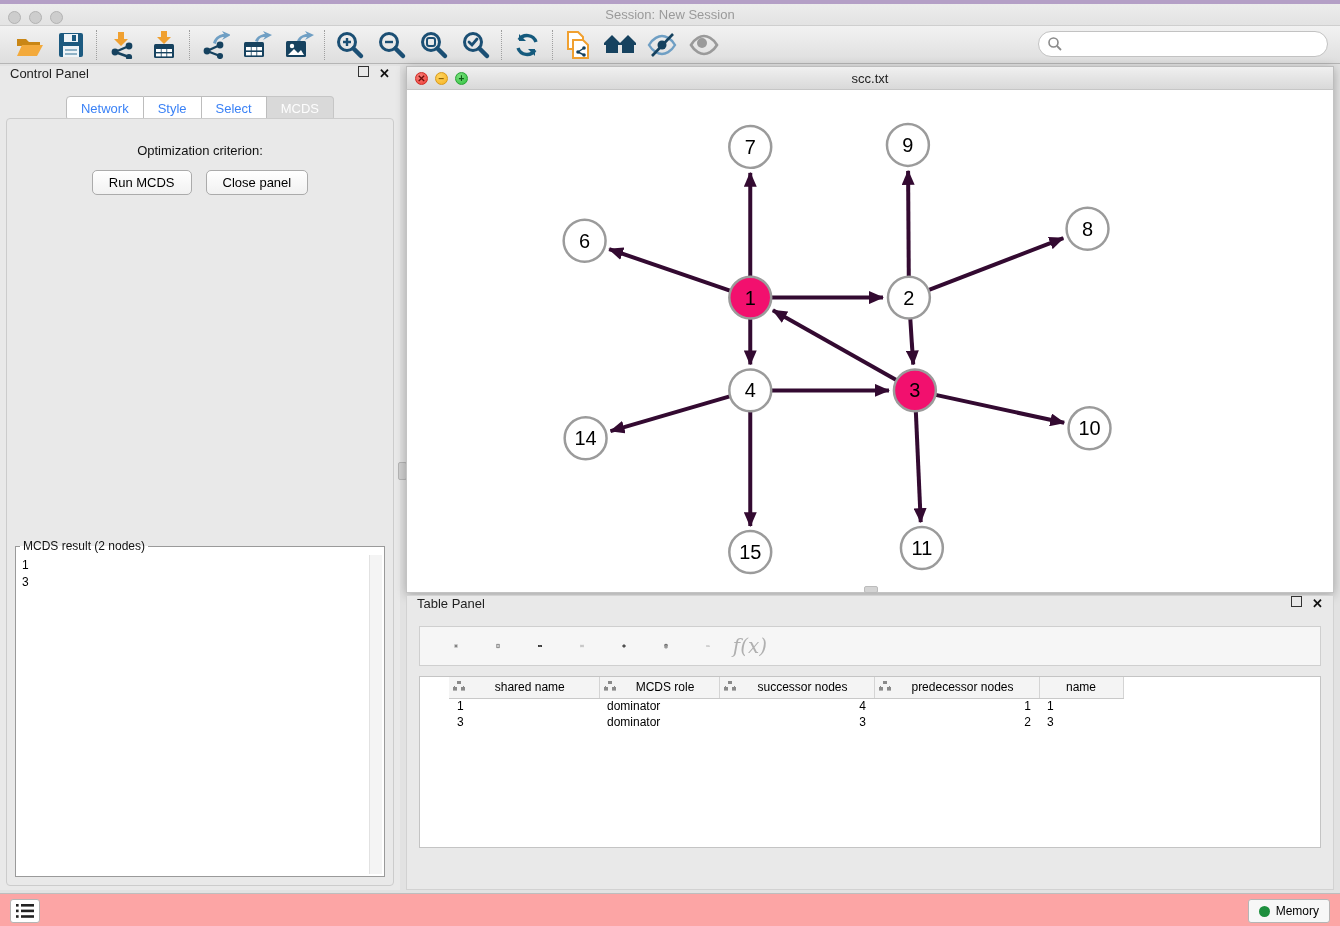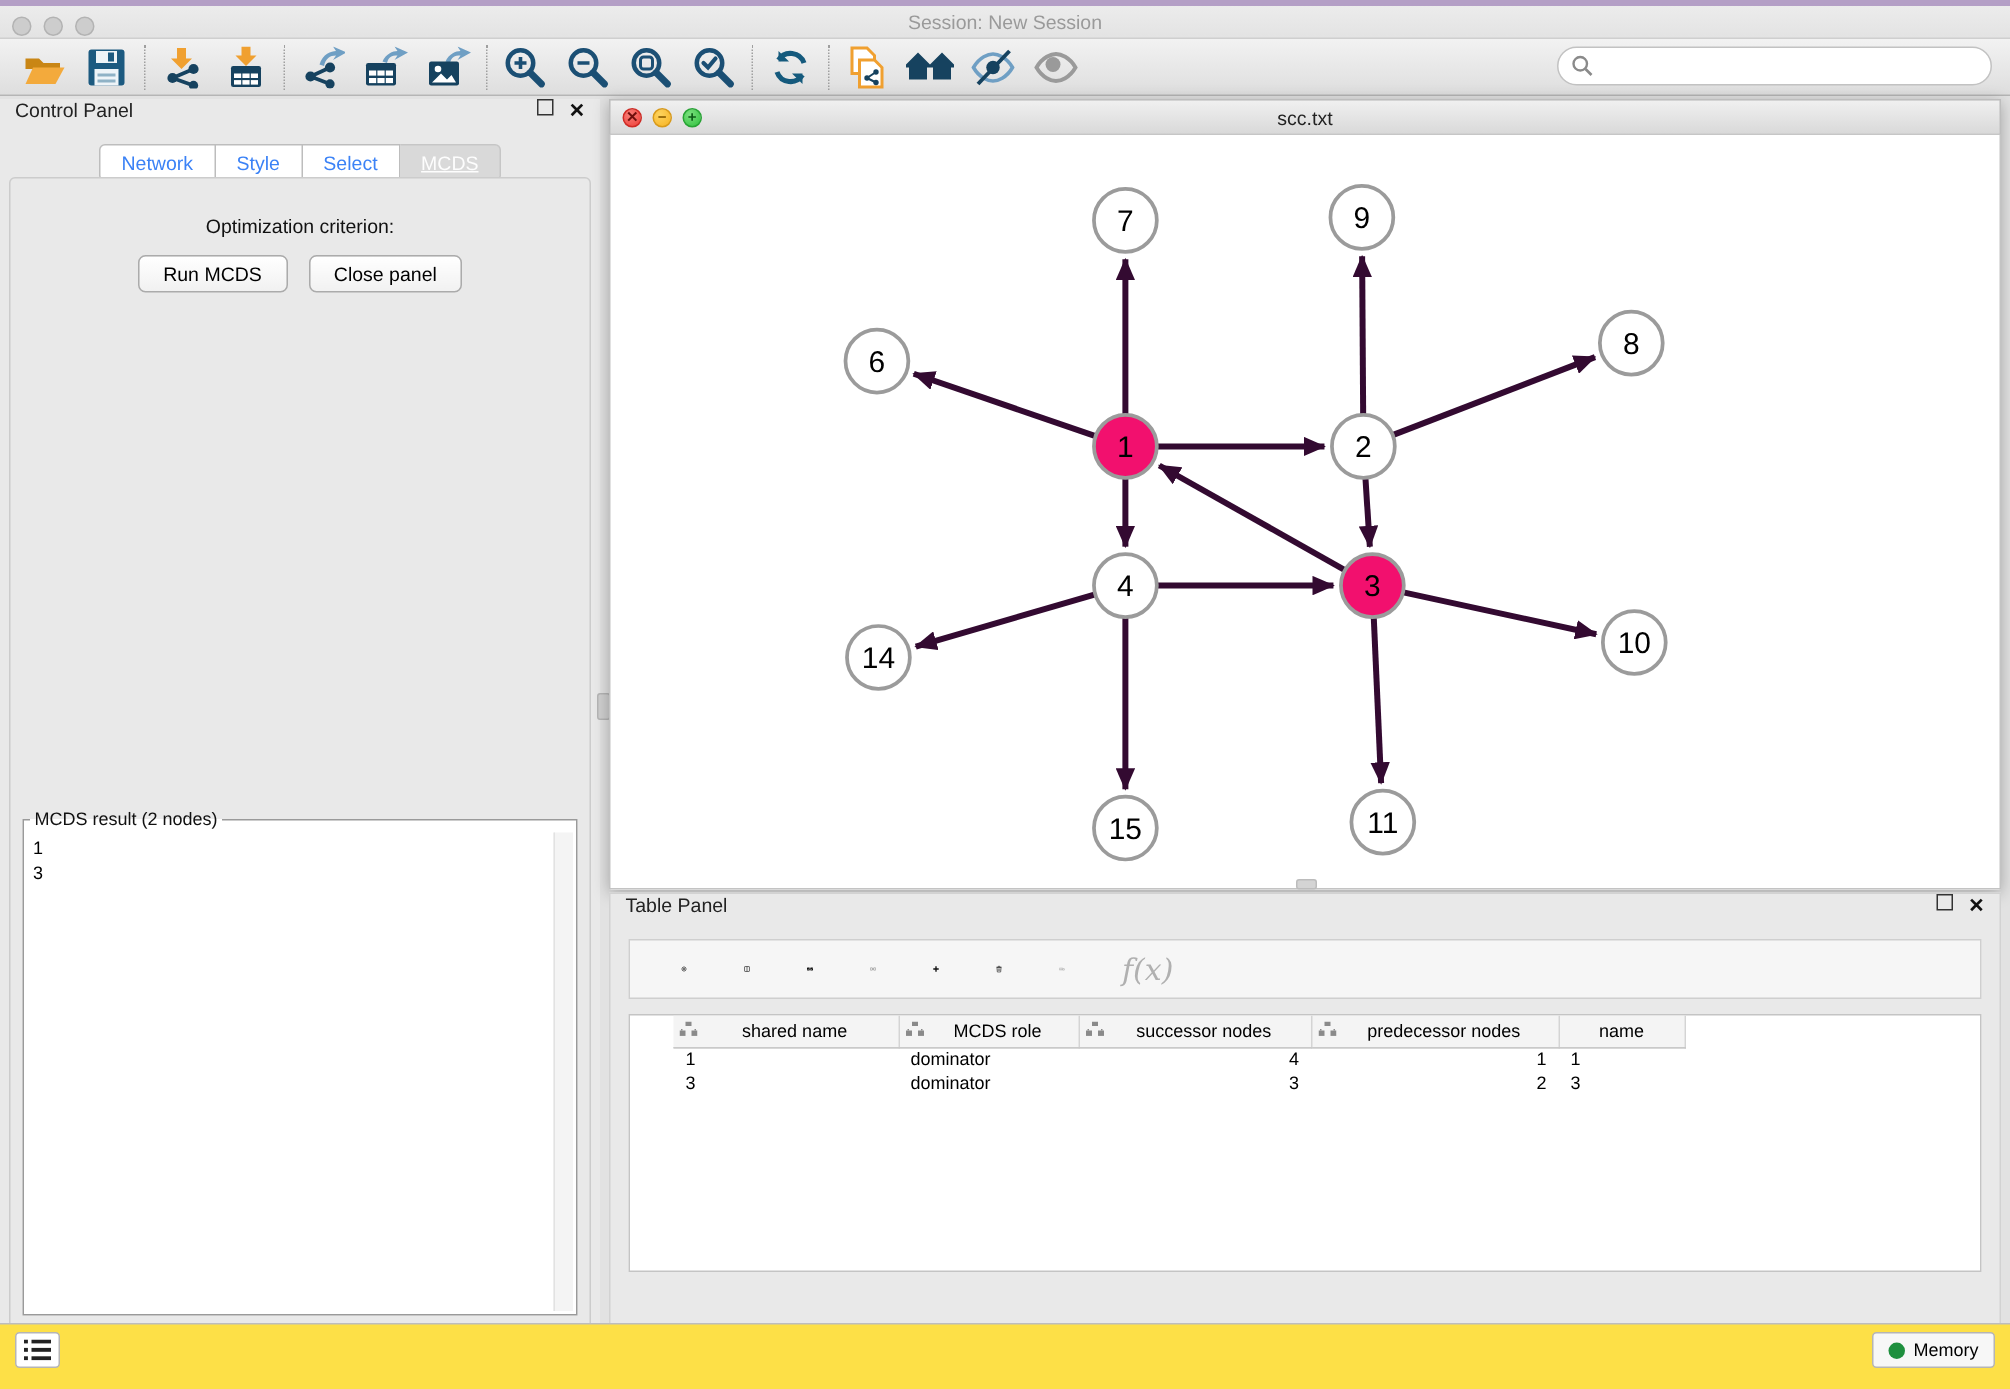--- a/index.html
+++ b/index.html
@@ -27,21 +27,21 @@
 
   
   .cpanel { position:absolute; left:0; top:66px; width:400px; height:824px; background:#e9e9e9; }
   .panel-head { height:26px; display:flex; align-items:flex-start; padding:0 10px; font-size:13px; color:#222; }
   .panel-head .sp { flex:1; }
   .wbox { width:11px; height:11px; border:1.5px solid #333; margin-right:10px; }
   .wx { font-size:13px; font-weight:bold; color:#111; }
   .seg { display:flex; justify-content:center; margin-top:4px; }
   .seg .tab { font-size:13px; padding:4px 14px; background:#fff; border:1px solid #bdbdbd; border-left:none; color:#3b82f6; }
   .seg .tab:first-child { border-left:1px solid #bdbdbd; border-radius:4px 0 0 4px; }
-  .seg .tab:last-child { border-radius:0 4px 4px 0;text-decoration:underline; }
+  .seg .tab:last-child { border-radius:0 4px 4px 0; }
   .seg .tab.active { background:#d9d9d9; color:#fdfdfd; border-color:#c6c6c6; }
   .cp-body { position:absolute; left:6px; top:52px; right:6px; bottom:4px; background:#e9e9e9;
     border:1px solid #cccccc; border-radius:4px; }
   .opt-label { text-align:center; font-size:13px; color:#111; margin-top:24px; }
   .dropdown { margin:12px auto 0; width:308px; height:24px; background:#fff; border:1px solid #b9b9b9;
     border-radius:5px; display:flex; align-items:center; padding:0 8px; font-size:13px; }
   .dropdown .lbl { flex:1; }
   .chevs { display:flex; flex-direction:column; gap:2px; align-items:center; }
   .chev-up { width:0; height:0; border-left:4px solid transparent; border-right:4px solid transparent; border-bottom:5px solid #555; }
   .chev-dn { width:0; height:0; border-left:4px solid transparent; border-right:4px solid transparent; border-top:5px solid #555; }
@@ -69,39 +69,39 @@
     display:flex; align-items:center; justify-content:center; line-height:1; }
   .light.red   { background:radial-gradient(circle at 35% 30%, #f87e78, #ee3d36); border:1px solid #ce2a24; color:#6e0f0c;}
   .light.yel   { background:radial-gradient(circle at 35% 30%, #fdd35e, #f7b322); border:1px solid #d89a1a; color:#8a5d00;}
   .light.grn   { background:radial-gradient(circle at 35% 30%, #7be07e, #2fc13e); border:1px solid #27a334; color:#0c5c17;}
   .canvas { width:928px; height:503px; background:#fff; border:1px solid #c3c3c3; border-top:none; }
 
   
   .tpanel { position:absolute; left:406px; top:595px; width:928px; height:295px; background:#e9e9e9; border:1px solid #d2d2d2; }
   .ttool { position:absolute; left:12px; right:12px; top:30px; height:40px; background:#f6f6f6;
     border:1px solid #cfcfcf; display:flex; align-items:center; gap:14px; padding-left:10px; }
-  .ticon { display:flex; align-items:center; width:28px; height:28px;padding-left:24px; }
+  .ticon { display:flex; align-items:center; justify-content:center; width:28px; height:28px;padding-left:24px; }
   .fx { font-family:"DejaVu Serif", serif; font-style:italic; font-size:20px; color:#b0b0b0; }
   .tablewrap { position:absolute; left:12px; right:12px; top:80px; height:172px; background:#fff; border:1px solid #c4c4c4; overflow:hidden;padding-left:29px; }
   table.grid { border-collapse:collapse; font-size:12px; table-layout:fixed; }
   table.grid th { background:#f4f4f4; border-bottom:1px solid #c9c9c9; border-right:1px solid #d4d4d4;
     font-weight:normal; height:21px; padding:0 4px; }
   table.grid th .hcell { display:flex; align-items:center; }
   table.grid th .hlabel { flex:1; text-align:center; }
   table.grid td { height:16px; padding:0 8px; color:#000; white-space:nowrap; }
   .col1{width:150px;} .col2{width:120px;} .col3{width:155px;} .col4{width:165px;} .col5{width:84px;}
   td.c1{padding-left:20px;} td.c3,td.c4{text-align:right;} td.c5{padding-left:12px;}
   .tabstrip { position:absolute; left:0; right:0; bottom:8px; display:flex; justify-content:center; }
   .tabstrip .tab { font-size:13px; font-weight:bold; padding:4px 12px; background:#fff; border:1px solid #bdbdbd; border-left:none; }
   .tabstrip .tab:first-child { border-left:1px solid #bdbdbd; border-radius:4px 0 0 4px; }
   .tabstrip .tab:last-child { border-radius:0 4px 4px 0; }
   .tabstrip .tab.active { background:#d9d9d9; color:#f5f5f5; }
 
   
-  .statusbar { position:absolute; left:0; bottom:0; width:1340px; height:44px; background:#fde047; border-top:1px solid #bdbdbd; }
+  .statusbar { position:absolute; left:0; bottom:0; width:1340px; height:33px; background:#fca5a5; border-top:1px solid #bdbdbd; }
   .listbtn { position:absolute; left:10px; top:5px; width:30px; height:24px; background:#fff; border:1px solid #b5b5b5; border-radius:3px;
     display:flex; align-items:center; justify-content:center; }
   .membtn { position:absolute; right:10px; top:5px; height:24px; background:#f7f7f7; border:1px solid #b5b5b5; border-radius:3px;
     display:flex; align-items:center; gap:6px; padding:0 10px; font-size:12px; }
   .dot { width:11px; height:11px; border-radius:50%; background:#1e8f3e; }
 </style>
 </head>
 <body>
 
 <div class="deskstrip"></div>

